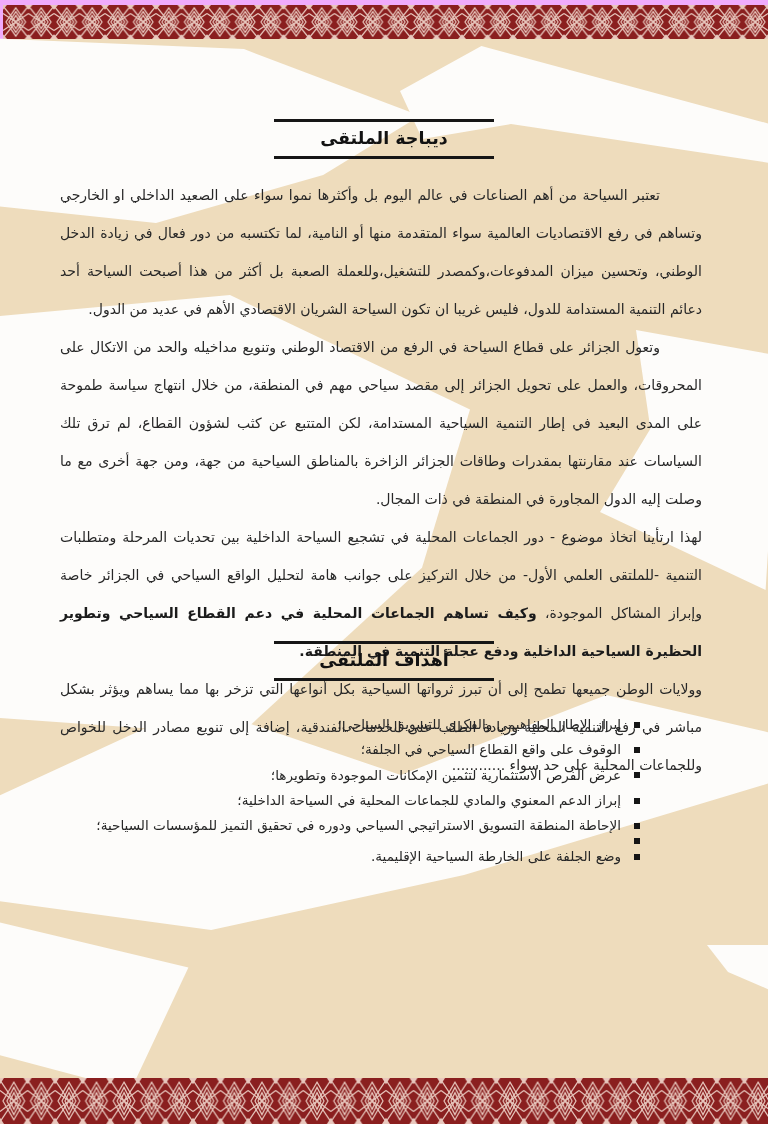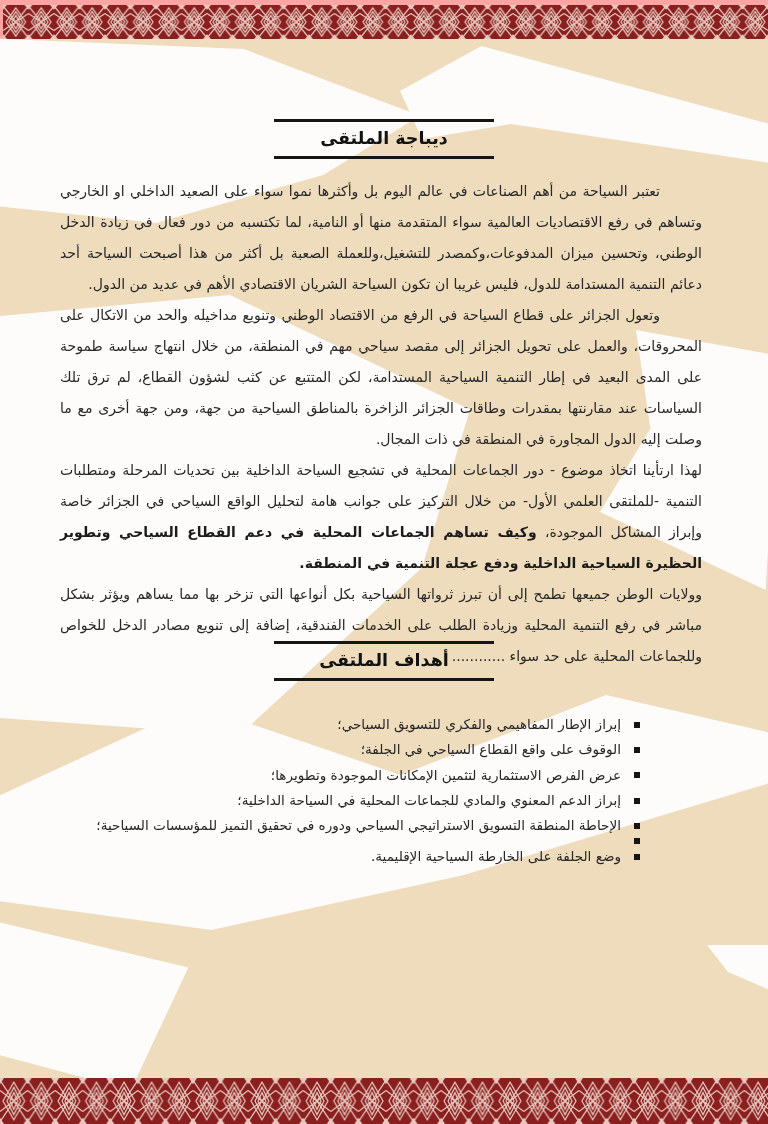--- a/index.html
+++ b/index.html
@@ -1,21 +1,21 @@
 <!DOCTYPE html>
 <html lang="ar" dir="rtl"><head>
 <meta charset="utf-8">
 <style>
   html,body{margin:0;padding:0;}
   body{background:#777;}
   .page{
     position:relative;
     width:768px;height:1124px;
     margin:0 auto;
-    background:#fca5a5;
+    background:#f0abfc;
     overflow:hidden;
     direction:rtl;
     font-family:"DejaVu Sans", sans-serif;
   }
   
   .beige-base{
     position:absolute;left:0;right:0;top:39px;bottom:46px;
     background:#eedcbc;
   }
   
@@ -49,21 +49,21 @@
     display:inline-block;width:220px;
     border-top:3.5px solid #161616;border-bottom:3.5px solid #161616;
     padding:6px 0 8px;
     font-weight:bold;font-size:17.5px;color:#121212;
     letter-spacing:0;
   }
 
   
   .preamble{
     position:absolute;top:176px;right:66px;left:60px;
-    font-size:14px;line-height:31px;color:#272727;
+    font-size:14px;line-height:38px;color:#272727;
     text-align:justify;text-justify:inter-word;
   }
   .preamble p{margin:0;}
   .preamble p.indent{text-indent:42px;}
   .bold-run{font-weight:bold;color:#1b1b1b;}
 
   
   .objectives{position:absolute;top:712px;right:128px;left:40px;}
   .objectives ul{margin:0;padding:0;list-style:none;}
   .objectives li{

